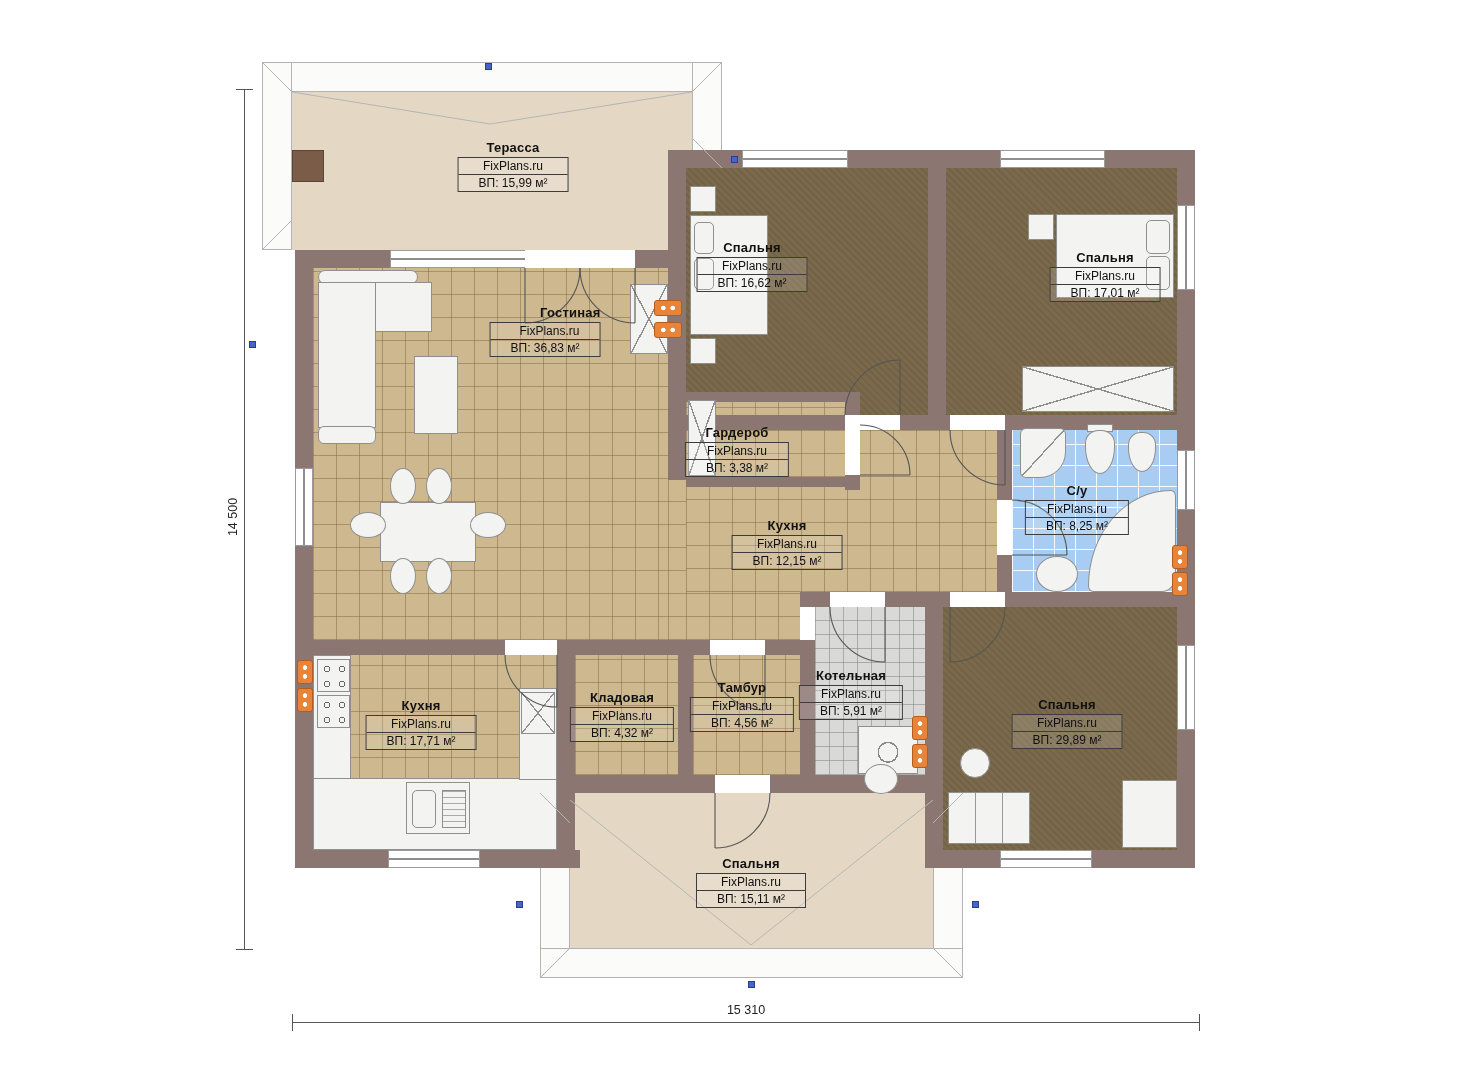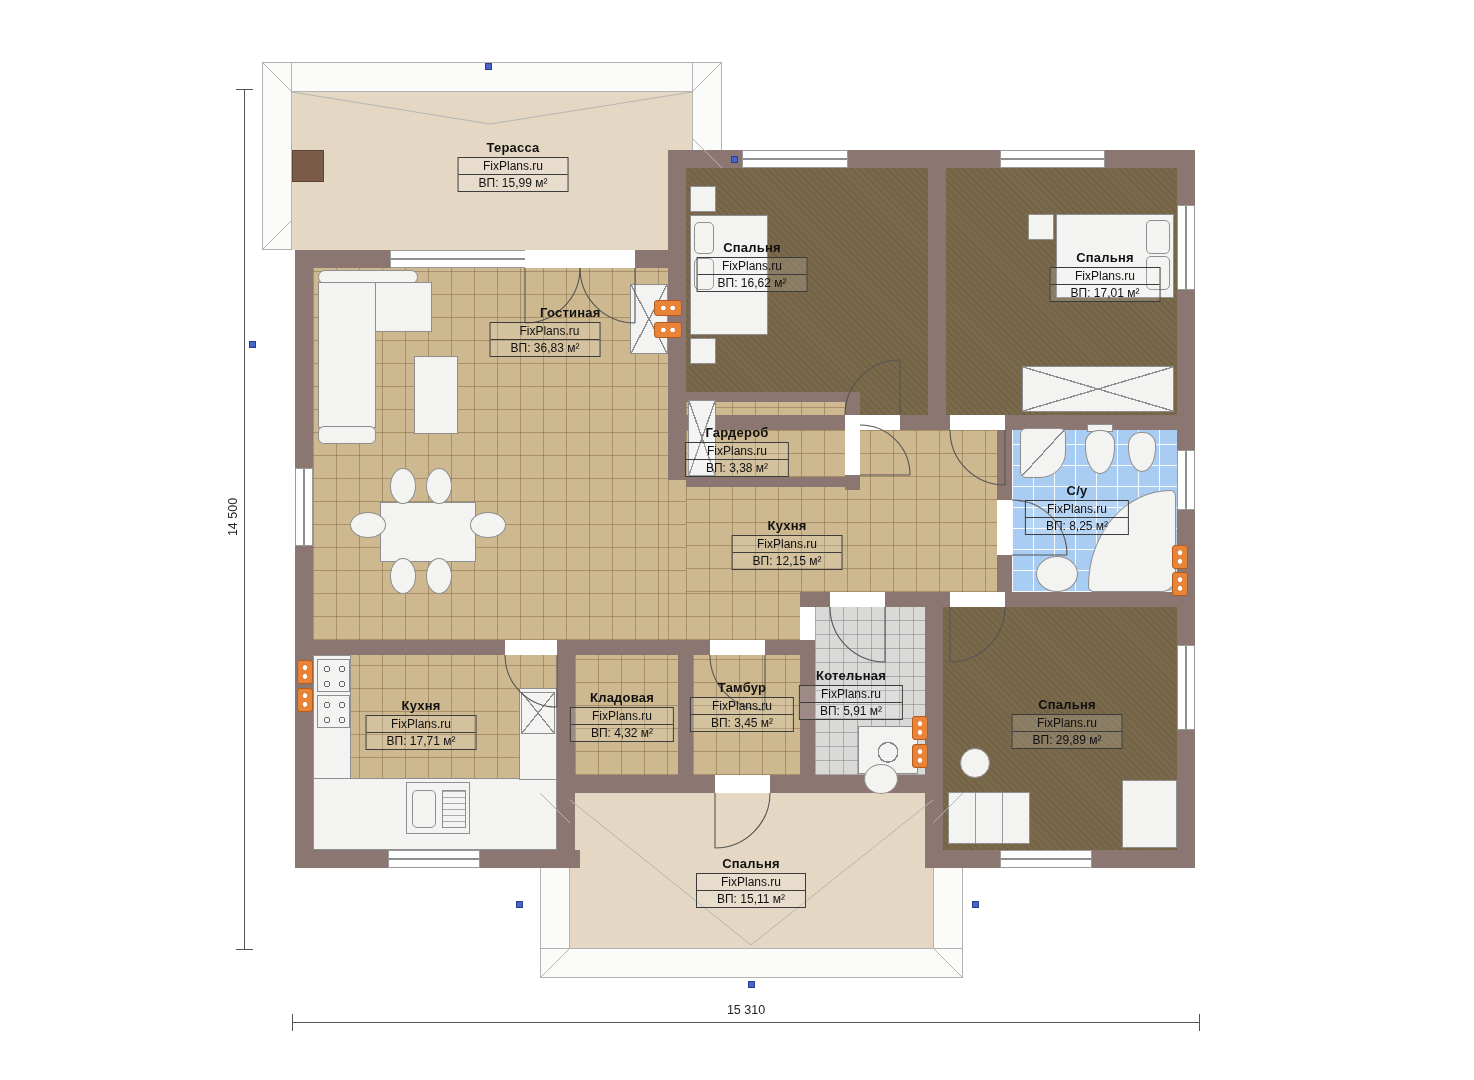--- a/index.html
+++ b/index.html
@@ -280,21 +280,21 @@
       <div class="row">ВП: 17,71 м²</div></div>
   </div>
   <div class="room-label" style="left:622px;top:690px;">
     <div class="rname">Кладовая</div>
     <div class="tagbox"><div class="row">FixPlans.ru</div>
       <div class="row">ВП: 4,32 м²</div></div>
   </div>
   <div class="room-label" style="left:742px;top:680px;">
     <div class="rname">Тамбур</div>
     <div class="tagbox"><div class="row">FixPlans.ru</div>
-      <div class="row">ВП: 3,45 м²</div></div>
+      <div class="row">ВП: 4,56 м²</div></div>
   </div>
   <div class="room-label" style="left:851px;top:668px;">
     <div class="rname">Котельная</div>
     <div class="tagbox"><div class="row">FixPlans.ru</div>
       <div class="row">ВП: 5,91 м²</div></div>
   </div>
   <div class="room-label" style="left:1067px;top:697px;">
     <div class="rname">Спальня</div>
     <div class="tagbox"><div class="row">FixPlans.ru</div>
       <div class="row">ВП: 29,89 м²</div></div>

